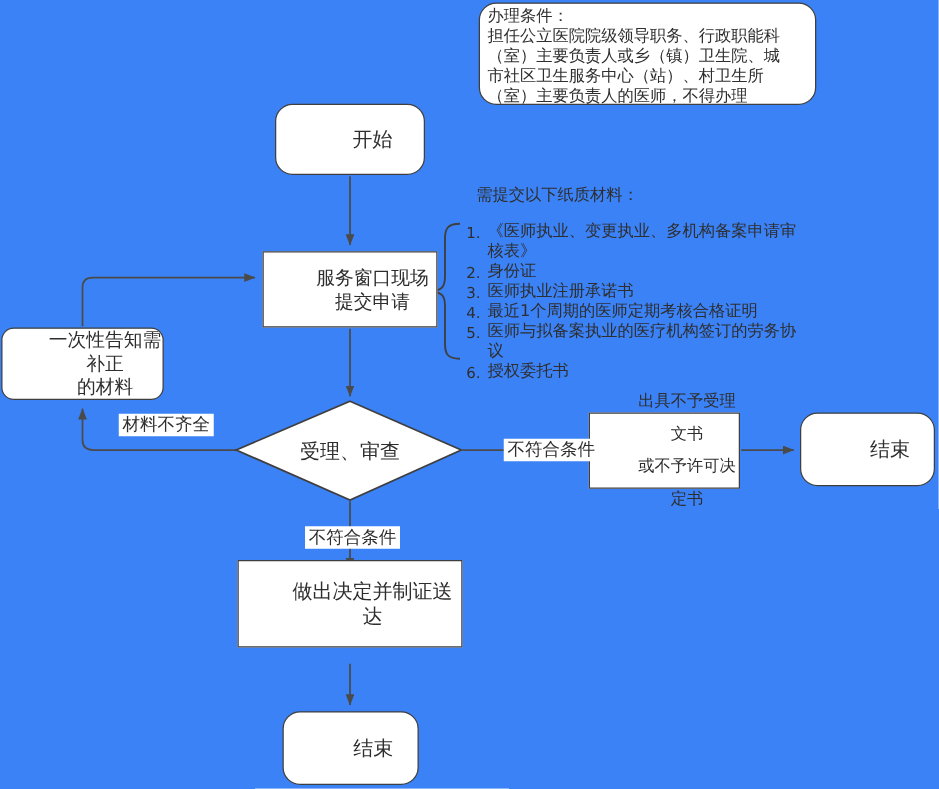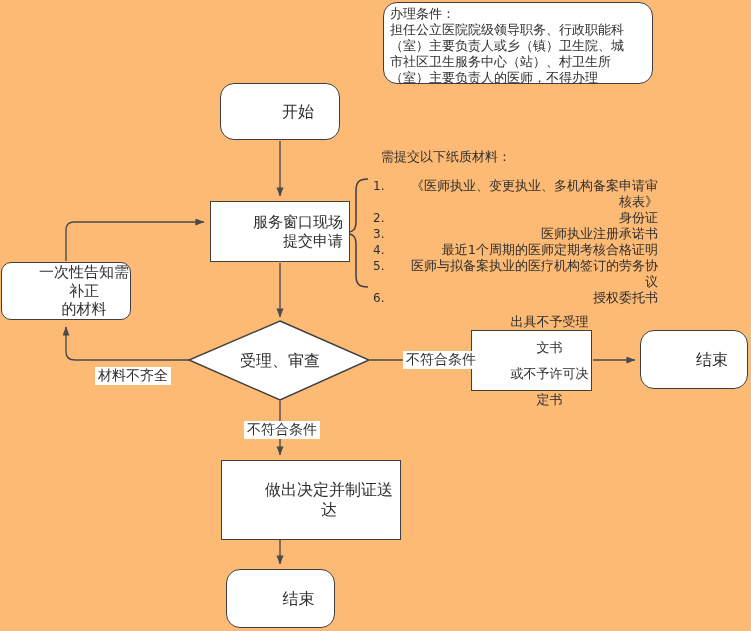--- a/index.html
+++ b/index.html
@@ -1,19 +1,19 @@
 <!DOCTYPE html>
 <html><head>
 <meta charset="utf-8">
 <style>
   html,body{margin:0;padding:0;background:#ffffff;}
   #canvas{
     position:relative;
     width:751px;height:631px;
-    background:#fdba74;
+    background:#3b82f6;
     font-family:"DejaVu Sans","Liberation Sans",sans-serif;
     color:#2e2e2e;
     overflow:hidden;
   }
   #wires{position:absolute;left:0;top:0;width:751px;height:631px;z-index:1;}
   .node{
     position:absolute;z-index:2;
     display:flex;align-items:center;justify-content:center;
     text-align:center;
     background:#ffffff;
@@ -47,21 +47,21 @@
     position:absolute;z-index:3;
     transform:translate(-50%,-50%);
     background:#ffffff;
     font-size:14px;
     padding:0 3px;
     white-space:nowrap;
   }
   .mat-list{position:absolute;z-index:2;width:285px;}
   .mat-row{display:flex;font-size:13px;line-height:16px;}
   .mat-num{flex:0 0 17px;font-size:12px;text-align:left;}
-  .mat-text{flex:1;white-space:pre-line;text-align:right;}
+  .mat-text{flex:1;white-space:pre-line;}
   .f13{font-size:13px;line-height:26px;}
   .f15{font-size:15px;}
   .f16{font-size:16px;}
 </style>
 </head>
 <body>
 
 <div id="canvas">
 
   <svg id="wires" viewBox="0 0 751 631" xmlns="http://www.w3.org/2000/svg">
@@ -124,36 +124,36 @@
 议</span>
     </div>
     <div class="mat-row">
       <span class="mat-num">6.</span>
       <span class="mat-text">授权委托书</span>
     </div>
   </div>
 
   <div class="node rounded f16" style="left:220px;top:83px;width:120px;height:57px;">开始</div>
 
-  <div class="node f15" style="left:210px;top:201px;width:140px;height:61px;text-align:right;">服务窗口现场
+  <div class="node f15" style="left:210px;top:201px;width:140px;height:61px;">服务窗口现场
 提交申请</div>
 
   <div class="node f15" style="left:1px;top:262px;width:130px;height:58px;border-radius:10px;">一次性告知需补正
 的材料</div>
 
   <div class="diamond-label" style="left:200px;top:351px;width:160px;">受理、审查</div>
 
   <div class="node f13" style="left:471px;top:330px;width:121px;height:61px;">出具不予受理文书
 或不予许可决定书</div>
 
   <div class="node rounded f16" style="left:640px;top:330px;width:108px;height:59px;">结束</div>
 
-  <div class="node f16" style="left:190px;top:460px;width:180px;height:80px;margin-left:31px;">做出决定并制证送达</div>
+  <div class="node f16" style="left:190px;top:448px;width:180px;height:70px;">做出决定并制证送达</div>
 
   <div class="node rounded f16" style="left:226px;top:569px;width:109px;height:59px;">结束</div>
 
-  <span class="edge-label" style="left:133px;top:376px;">材料不齐全</span>
+  <span class="edge-label" style="left:133px;top:340px;">材料不齐全</span>
 
   <span class="edge-label" style="left:417px;top:360px;margin-left:24px;">不符合条件</span>
 
   <span class="edge-label" style="left:282px;top:430px;">不符合条件</span>
 
 </div>
 
 </body></html>

